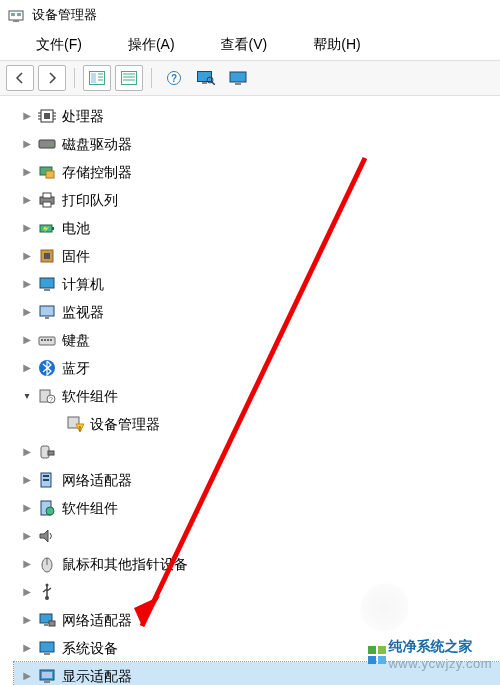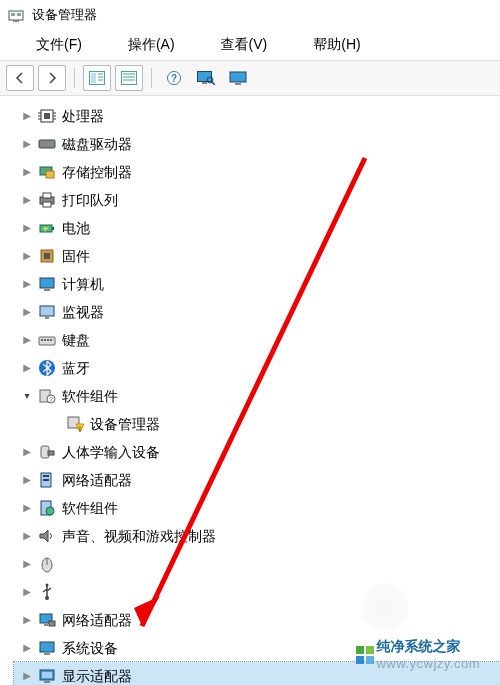--- a/index.html
+++ b/index.html
@@ -47,21 +47,21 @@
     .child { padding-left: 36px; }
     .sel { background: #cde6f7; outline: 1px dotted #6aa8d8; }
     
     .red-arrow {
       position: absolute; pointer-events: none;
       left: 120px; top: 156px; width: 260px; height: 490px;
       z-index: 5;
     }
     
     .wm {
-      position: absolute; right: 20px; bottom: 14px; display: flex; align-items: center; 
+      position: absolute; right: 8px; bottom: 14px; display: flex; align-items: center; 
       font-size: 14px; color: #1b6aa5; z-index: 6;
     }
     .wm-logo { width: 22px; height: 22px; }
     .wm-sub { font-size: 13px; color: #8fa8ba; letter-spacing: 0.5px; }
     .wm-ghost {
       position: absolute; right: 86px; bottom: 48px; width: 54px; height: 54px; opacity: 0.25;
       border-radius: 50%; background: radial-gradient(circle at 45% 45%, #ddd 0%, #eee 55%, transparent 60%);
       z-index: 4;
     }
   </style>
@@ -258,21 +258,20 @@
       </svg>
     <span class="label">设备管理器</span>
   </div>
 
   <div class="node">
     <span class="arrow">▶</span>
     <svg class="ic16" viewBox="0 0 18 18">
         <rect x="3" y="3" width="8" height="12" rx="2" fill="#ddd" stroke="#666"></rect>
         <rect x="10" y="8" width="6" height="4" fill="#888" stroke="#444"></rect>
       </svg>
-    <span class="label">人体学输入设备</span>
   </div>
 
   <div class="node">
     <span class="arrow">▶</span>
     <svg class="ic16" viewBox="0 0 18 18">
         <rect x="3" y="2" width="10" height="14" fill="#ace" stroke="#246"></rect>
         <rect x="5" y="4" width="6" height="2" fill="#246"></rect>
         <rect x="5" y="8" width="6" height="2" fill="#246"></rect>
       </svg>
     <span class="label">网络适配器</span>
@@ -286,29 +285,29 @@
       </svg>
     <span class="label">软件组件</span>
   </div>
 
   <div class="node">
     <span class="arrow">▶</span>
     <svg class="ic16" viewBox="0 0 18 18">
         <path d="M2 7 L6 7 L10 3 L10 15 L6 11 L2 11 Z" fill="#888" stroke="#444"></path>
         <path d="M12 6 Q15 9 12 12" stroke="#444" fill="none"></path>
       </svg>
-    <span class="label">声音、视频和游戏控制器</span>
   </div>
 
   <div class="node">
     <span class="arrow">▶</span>
     <svg class="ic16" viewBox="0 0 18 18">
         <ellipse cx="9" cy="10" rx="5" ry="7" fill="#ddd" stroke="#666"></ellipse>
         <line x1="9" y1="3" x2="9" y2="10" stroke="#666"></line>
       </svg>
+    <span class="label">鼠标和其他指针设备</span>
   </div>
 
   <div class="node">
     <span class="arrow">▶</span>
     <svg class="ic16" viewBox="0 0 18 18">
         <path d="M9 2 L9 14 M9 6 L5 9 M9 8 L13 5" stroke="#444" fill="none" stroke-width="1.5"></path>
         <circle cx="9" cy="15" r="2" fill="#444"></circle>
         <circle cx="9" cy="2" r="1.5" fill="#444"></circle>
       </svg>
   </div>

